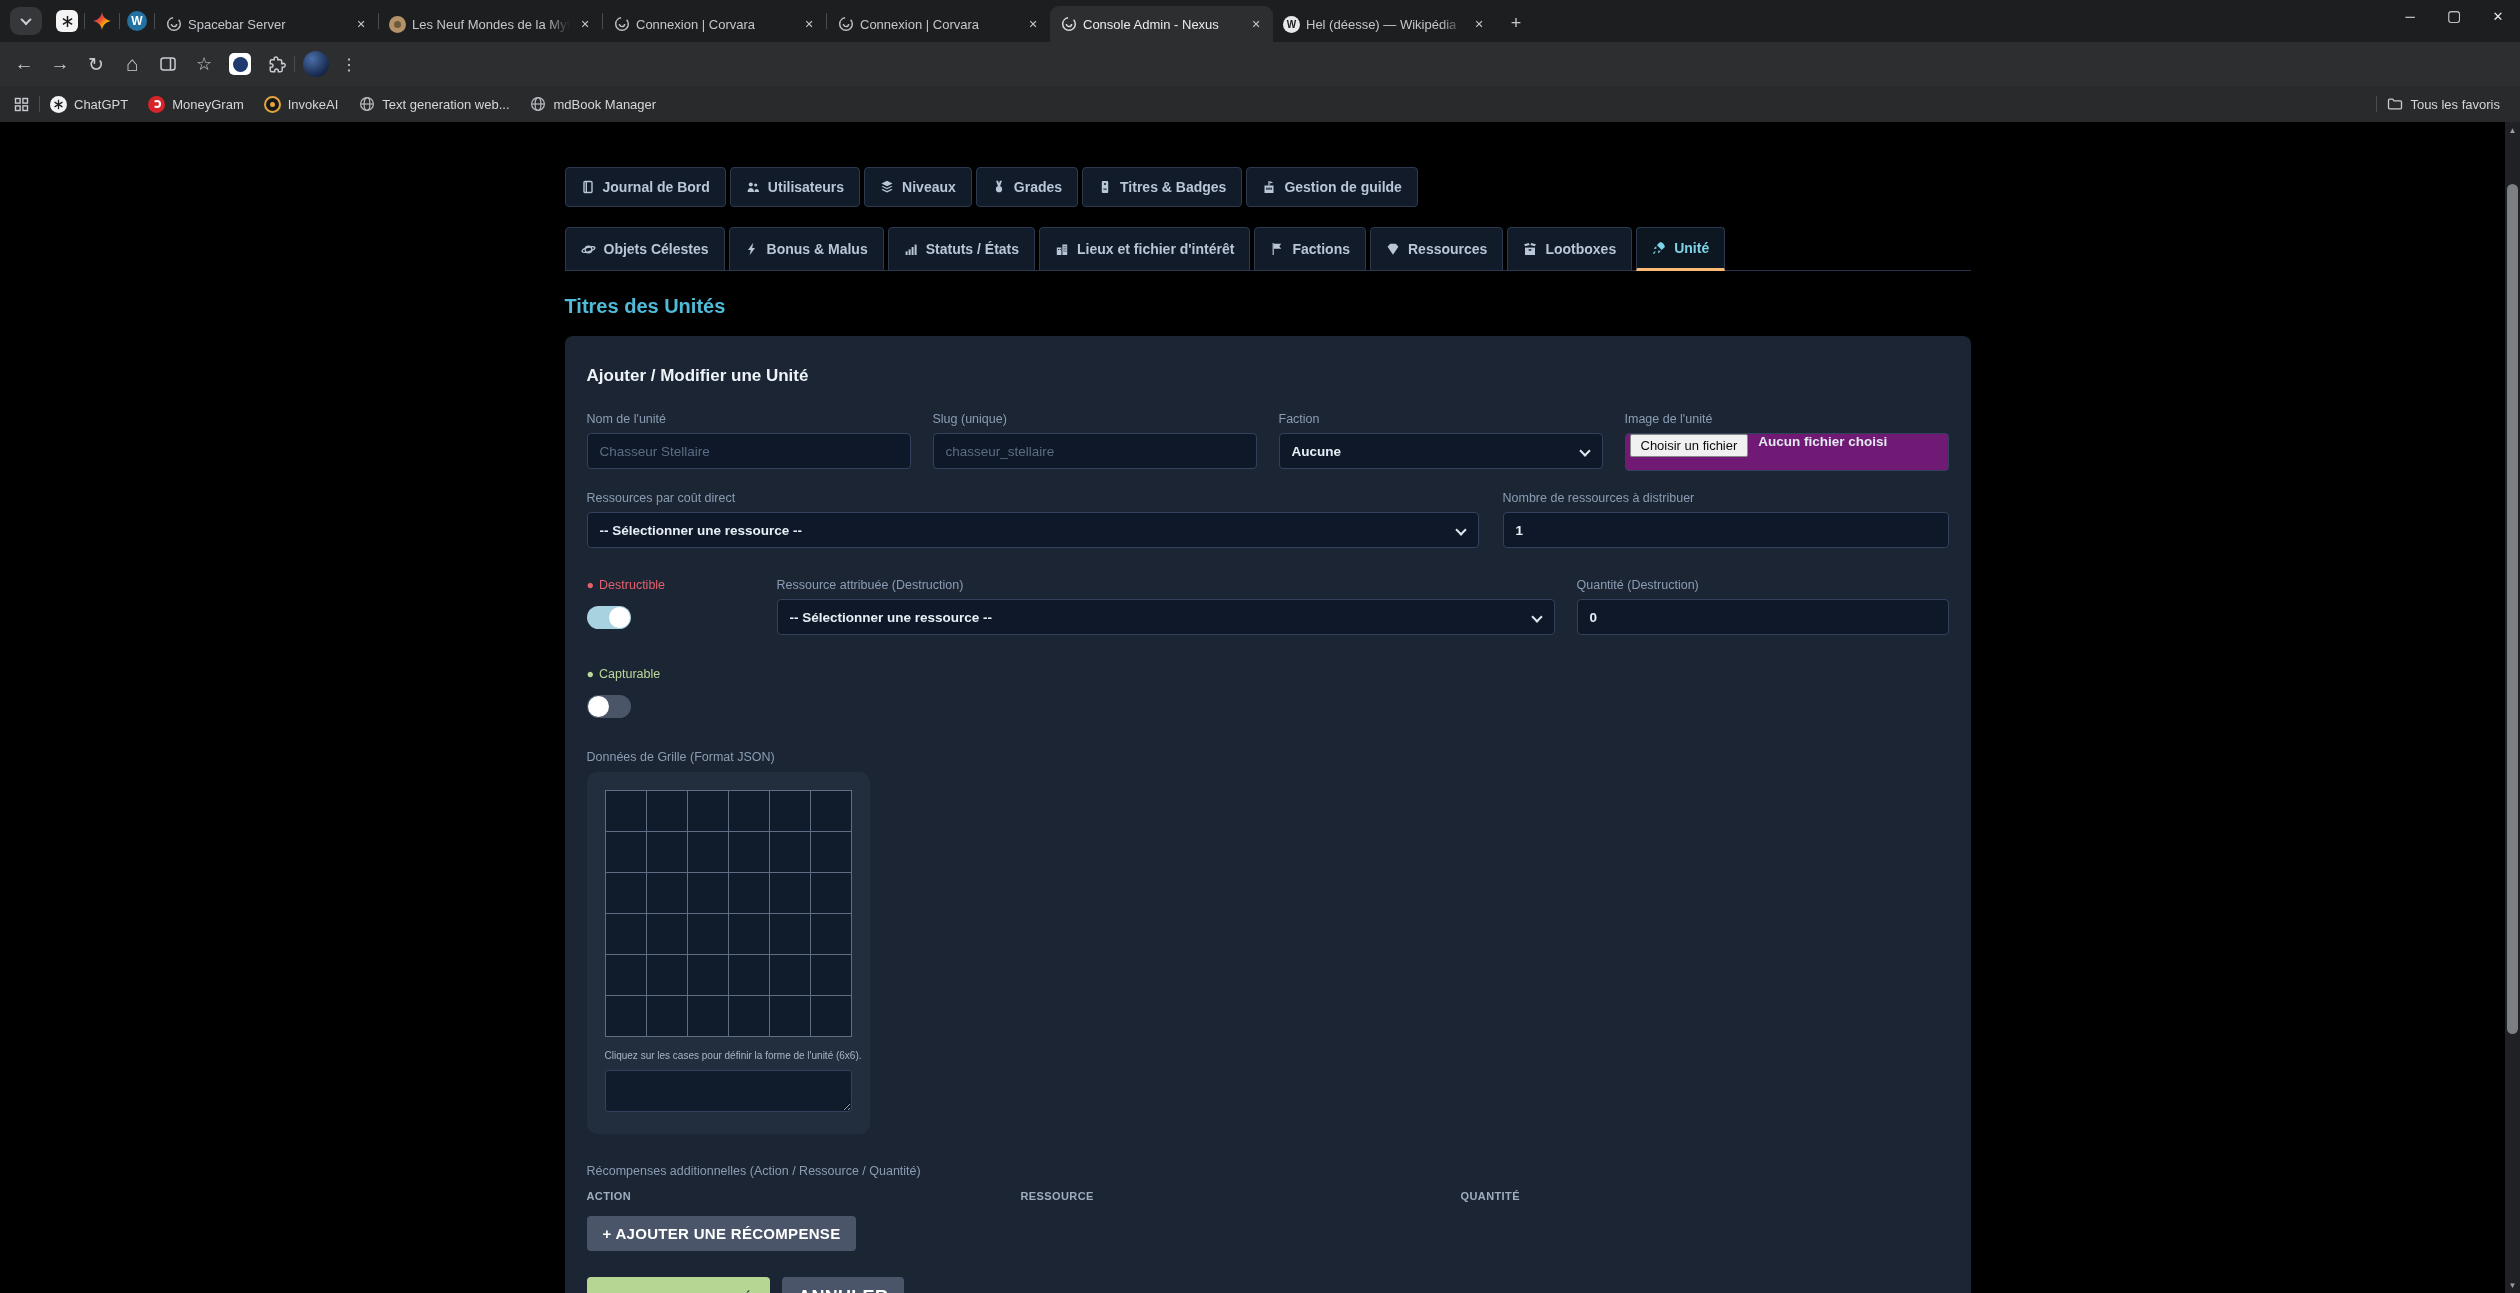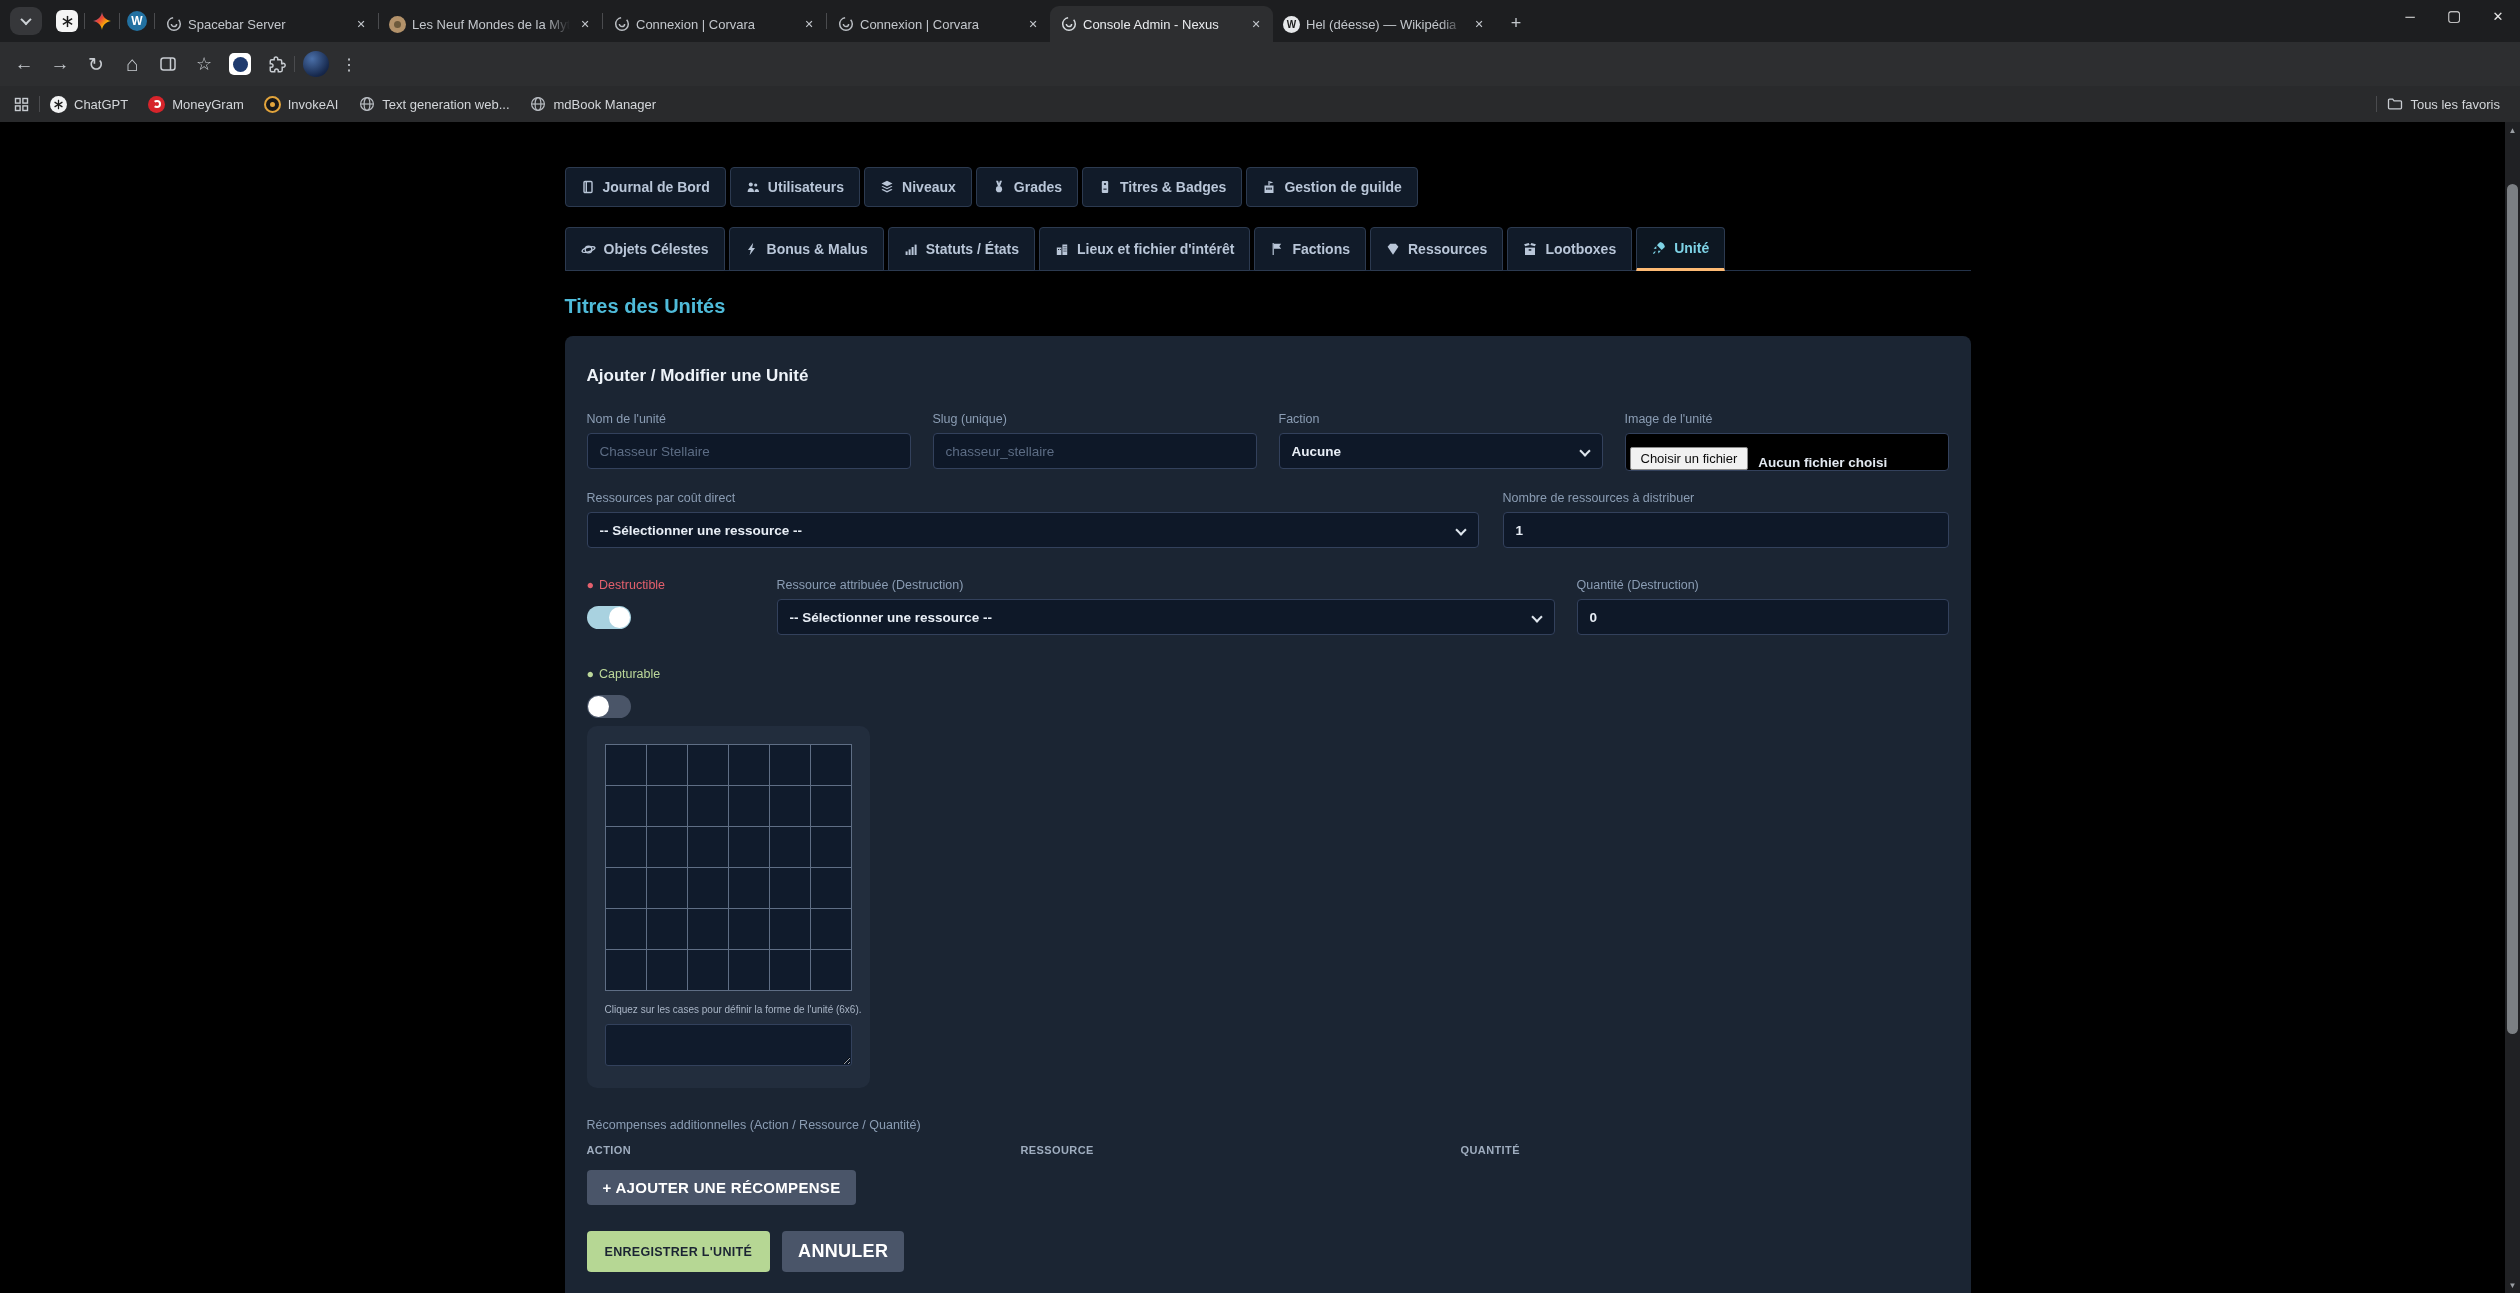--- a/index.html
+++ b/index.html
@@ -69,21 +69,21 @@
 
   .frow1 { display:grid; grid-template-columns:repeat(4,1fr); gap:22px; margin-top:26px; }
   .frow2 { display:grid; grid-template-columns:2fr 1fr; gap:24px; margin-top:20px; }
   .flabel { display:block; color:#8b9db4; font-size:12.5px; margin-bottom:7px; }
   .tinput { width:100%; height:36px; background:#0e1828; border:1px solid #33415c; border-radius:4px; color:#e8eef6; font-size:13.5px; padding:0 12px; font-family:"Liberation Sans",sans-serif; outline:none; }
   .tinput::placeholder { color:#5c6c84; }
   .tinput.num { font-weight:bold; }
   .selectbox { position:relative; height:36px; background:#0e1828; border:1px solid #33415c; border-radius:4px; display:flex; align-items:center; padding:0 30px 0 12px; cursor:pointer; }
   .selectbox .selval { color:#e8eef6; font-size:13.5px; font-weight:bold; white-space:nowrap; overflow:hidden; }
   .sel-chev { position:absolute; right:13px; top:13px; width:8px; height:8px; border-right:2px solid #dfe6ee; border-bottom:2px solid #dfe6ee; transform:rotate(45deg); }
-  .filebox { height:38px; background:#000000; border:1px solid #33415c; border-radius:4px; display:flex; align-items:flex-end; padding:0 4px; cursor:pointer; }
+  .filebox { height:38px; background:#701a75; border:1px solid #33415c; border-radius:4px; display:flex; align-items:flex-start; padding:0 4px; cursor:pointer; }
   .filebtn { background:#f1f1f1; color:#0b0b0b; border:1px solid #8a8a8a; border-radius:2px; font-size:13px; padding:3px 10px; white-space:nowrap; }
   .filestatus { color:#e2e8f0; font-size:13.5px; font-weight:bold; margin-left:10px; white-space:nowrap; }
 
   .destr-row { display:grid; grid-template-columns:168px 778px 1fr; gap:22px; margin-top:30px; }
   .flag-label { font-size:12.5px; }
   .flag-label .dot { margin-right:5px; }
   .flag-label.red { color:#e4606d; }
   .flag-label.green { color:#bcd89a; }
   .toggle { width:44px; height:23px; border-radius:12px; position:relative; margin-top:14px; cursor:pointer; }
   .toggle.on { background:#a9d2e0; }
@@ -532,20 +532,21 @@
           </div>
         </div>
 
         <div class="capt-row">
           <div class="flag-label green"><span class="dot">●</span><span>Capturable</span></div>
           <div class="toggle off">
               <span class="knob"></span>
             </div>
         </div>
 
+        <label class="flabel grid-label">Données de Grille (Format JSON)</label>
         <div class="grid-panel">
           <div class="shape-grid">
               <div class="gcell"></div>
               <div class="gcell"></div>
               <div class="gcell"></div>
               <div class="gcell"></div>
               <div class="gcell"></div>
               <div class="gcell"></div>
               <div class="gcell"></div>
               <div class="gcell"></div>

